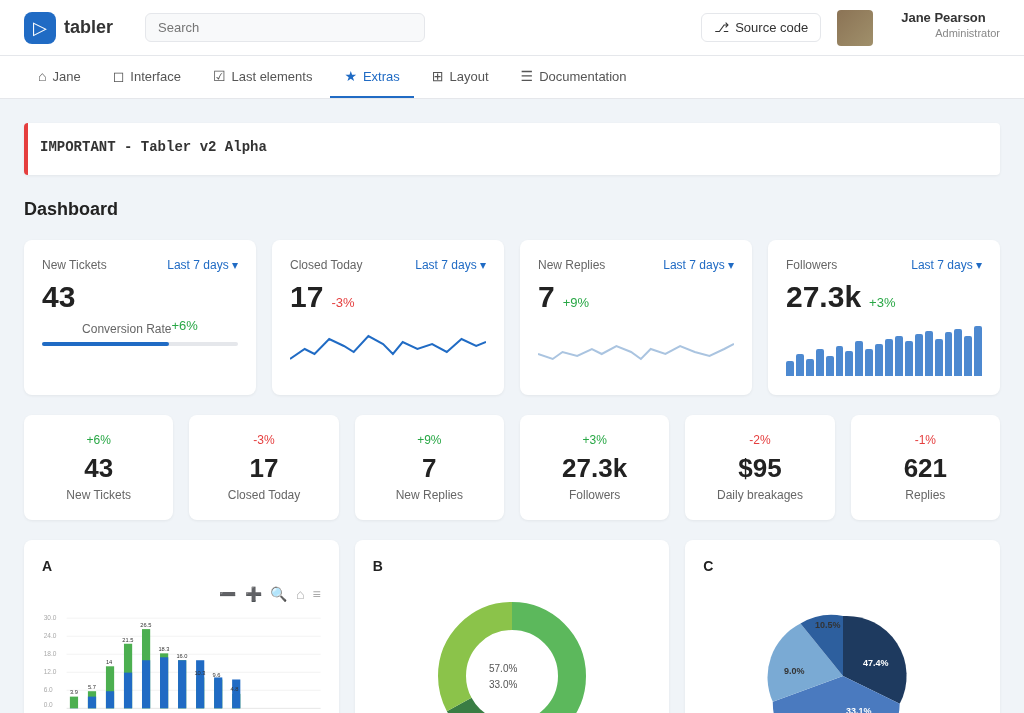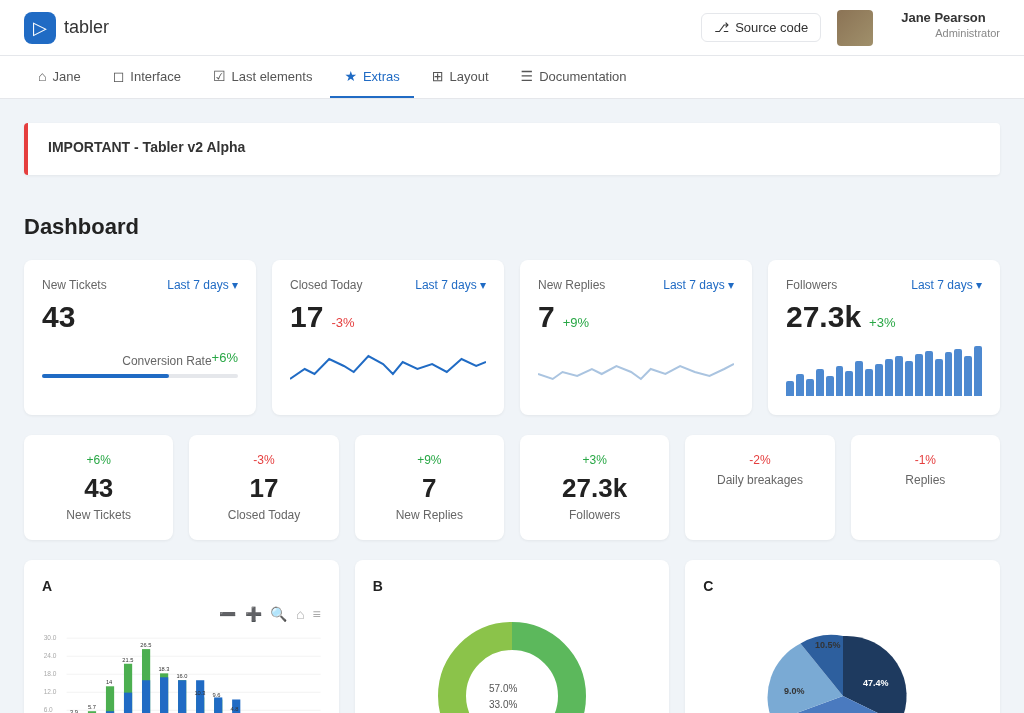--- a/index.html
+++ b/index.html
@@ -2,47 +2,47 @@
 <html><head>
   <meta charset="utf-8">
   <style>
     * { box-sizing: border-box; margin: 0; padding: 0; }
     body { font-family: -apple-system, BlinkMacSystemFont, 'Segoe UI', sans-serif; background: #f0f4f8; color: #333; font-size: 14px; }
 
     
     .header { background: #fff; border-bottom: 1px solid #e5e7eb; padding: 0 24px; display: flex; align-items: center; height: 56px; gap: 16px; }
     .logo-area { display: flex; align-items: center; gap: 8px; margin-right: 16px; }
     .logo-icon { width: 32px; height: 32px; background: #206bc4; border-radius: 8px; display: flex; align-items: center; justify-content: center; color: #fff; font-size: 18px; }
-    .logo-text { font-size: 18px; font-weight: 400; color: #333; }
+    .logo-text { font-size: 18px; font-weight: 700; color: #333; }
     .search-box { flex: 1; max-width: 280px; background: #f8f9fa; border: 1px solid #e5e7eb; border-radius: 6px; padding: 6px 12px; color: #aaa; font-size: 13px; }
     .header-right { margin-left: auto; display: flex; align-items: center; gap: 16px; }
     .source-code-btn { display: flex; align-items: center; gap: 6px; border: 1px solid #e5e7eb; border-radius: 6px; padding: 6px 12px; background: #fff; cursor: pointer; font-size: 13px; color: #333; }
     .user-area { display: flex; align-items: flex-start; gap: 28px; }
     .avatar { width: 36px; height: 36px; border-radius: 4px; background: #ccc; overflow: hidden; }
     .avatar-img { width: 100%; height: 100%; background: linear-gradient(135deg, #8b7355 0%, #a0906b 100%); }
     .user-info { line-height: 1.3; }
     .user-name { font-weight: 600; font-size: 13px; }
     .user-role { font-size: 11px; color: #888; margin-left: 34px; }
 
     
     .nav { background: #fff; border-bottom: 1px solid #e5e7eb; padding: 0 24px; display: flex; align-items: center; gap: 4px; }
     .nav-item { display: flex; align-items: center; gap: 6px; padding: 12px 14px; color: #555; font-size: 13px; cursor: pointer; border-bottom: 2px solid transparent; text-decoration: none; }
     .nav-item.active { color: #206bc4; border-bottom: 2px solid #206bc4; }
     .nav-icon { font-size: 14px; }
 
     
     .main { padding: 24px; }
 
     
-    .alert { background: #fff; border-left: 4px solid #e53e3e; border-radius: 4px; padding: 16px 20px; margin-bottom: 39px; box-shadow: 0 1px 3px rgba(0,0,0,0.06); }
+    .alert { background: #fff; border-left: 4px solid #e53e3e; border-radius: 4px; padding: 16px 12px; margin-bottom: 24px; box-shadow: 0 1px 3px rgba(0,0,0,0.06); font-family: Liberation Mono, monospace; }
     .alert-title { font-weight: 600; font-size: 14px; margin-bottom: 4px; }
     .alert-body { font-size: 13px; color: #555; }
 
     
-    .dashboard-title { font-size: 22px; font-weight: 600; margin-bottom: 20px; color: #222; }
+    .dashboard-title { font-size: 18px; font-weight: 600; margin-bottom: 20px; color: #222; }
 
     
     .cards-row { display: grid; grid-template-columns: repeat(4, 1fr); gap: 16px; margin-bottom: 20px; }
     .card { background: #fff; border-radius: 8px; padding: 18px; box-shadow: 0 1px 3px rgba(0,0,0,0.06); }
     .card-header { display: flex; justify-content: space-between; align-items: center; margin-bottom: 8px; }
     .card-label { font-size: 12px; color: #666; }
     .card-filter { font-size: 12px; color: #206bc4; cursor: pointer; }
     .card-value { font-size: 30px; font-weight: 700; color: #222; display: flex; align-items: baseline; gap: 8px; }
     .card-change-pos { color: #28a745; font-size: 13px; font-weight: 500; }
     .card-change-neg { color: #e53e3e; font-size: 13px; font-weight: 500; }
@@ -84,20 +84,21 @@
     .sparkline-svg { width: 100%; height: 50px; }
   </style>
 </head>
 <body>
 
 <div class="header">
   <div class="logo-area">
     <div class="logo-icon">▷</div>
     <span class="logo-text">tabler</span>
   </div>
+  <input class="search-box" type="text" placeholder="Search" style="">
   <div class="header-right">
     <button class="source-code-btn">
       <span>⎇</span>
       <span>Source code</span>
     </button>
     <div class="user-area">
       <div class="avatar">
         <div class="avatar-img"></div>
       </div>
       <div class="user-info">
@@ -146,21 +147,21 @@
   <div class="cards-row">
 
     <div class="card">
       <div class="card-header">
         <span class="card-label">New Tickets</span>
         <span class="card-filter">Last 7 days ▾</span>
       </div>
       <div class="card-value">
         <span>43</span>
       </div>
-      <div style="display:flex;justify-content:flex-end;align-items:center;margin-top:12px;">
+      <div style="display:flex;justify-content:center;align-items:center;">
         <span class="card-sub">Conversion Rate</span>
         <span class="card-change-pos">+6%</span>
       </div>
       <div class="progress-bar-wrap">
         <div class="progress-bar-fill"></div>
       </div>
     </div>
 
     <div class="card">
       <div class="card-header">
@@ -244,24 +245,26 @@
       <div class="stat-value">7</div>
       <div class="stat-label">New Replies</div>
     </div>
     <div class="stat-card">
       <div class="stat-change-pos">+3%</div>
       <div class="stat-value">27.3k</div>
       <div class="stat-label">Followers</div>
     </div>
     <div class="stat-card">
       <div class="stat-change-neg">-2%</div>
+      <div class="stat-value">$95</div>
       <div class="stat-label">Daily breakages</div>
     </div>
     <div class="stat-card">
       <div class="stat-change-neg">-1%</div>
+      <div class="stat-value">621</div>
       <div class="stat-label">Replies</div>
     </div>
   </div>
 
   <div class="charts-row">
 
     <div class="chart-card">
       <div class="chart-title">A</div>
       <div class="bar-chart">
         <div class="bar-chart-controls">

